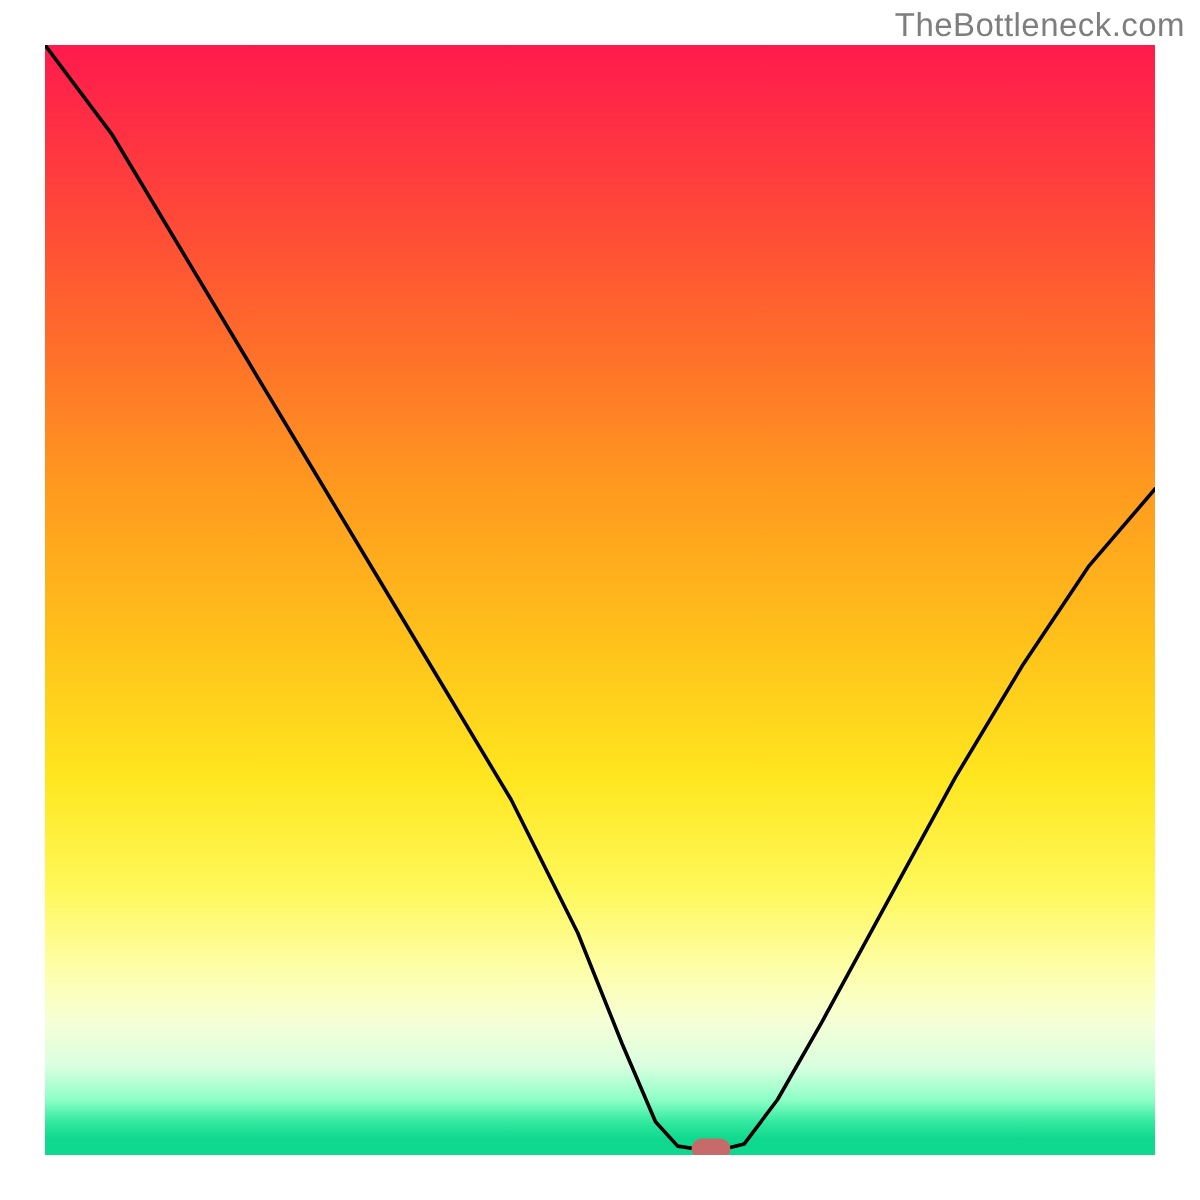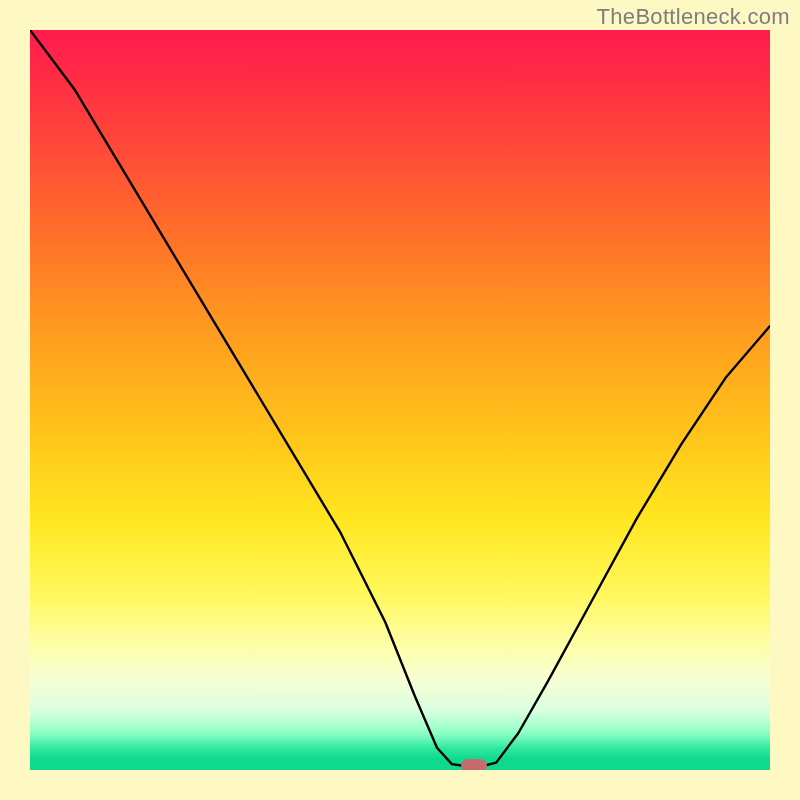--- a/index.html
+++ b/index.html
@@ -8,21 +8,21 @@
     width: 800px;
     height: 800px;
     overflow: hidden;
     background: #000;
     font-family: Arial, Helvetica, sans-serif;
   }
   .frame {
     position: relative;
     width: 800px;
     height: 800px;
-    background: #fef9c3;
+    background: #ffffff;
   }
   .plot-area {
     position: absolute;
     left: 30px;
     top: 30px;
     width: 740px;
     height: 740px;
     overflow: hidden;
   }
   .gradient {

